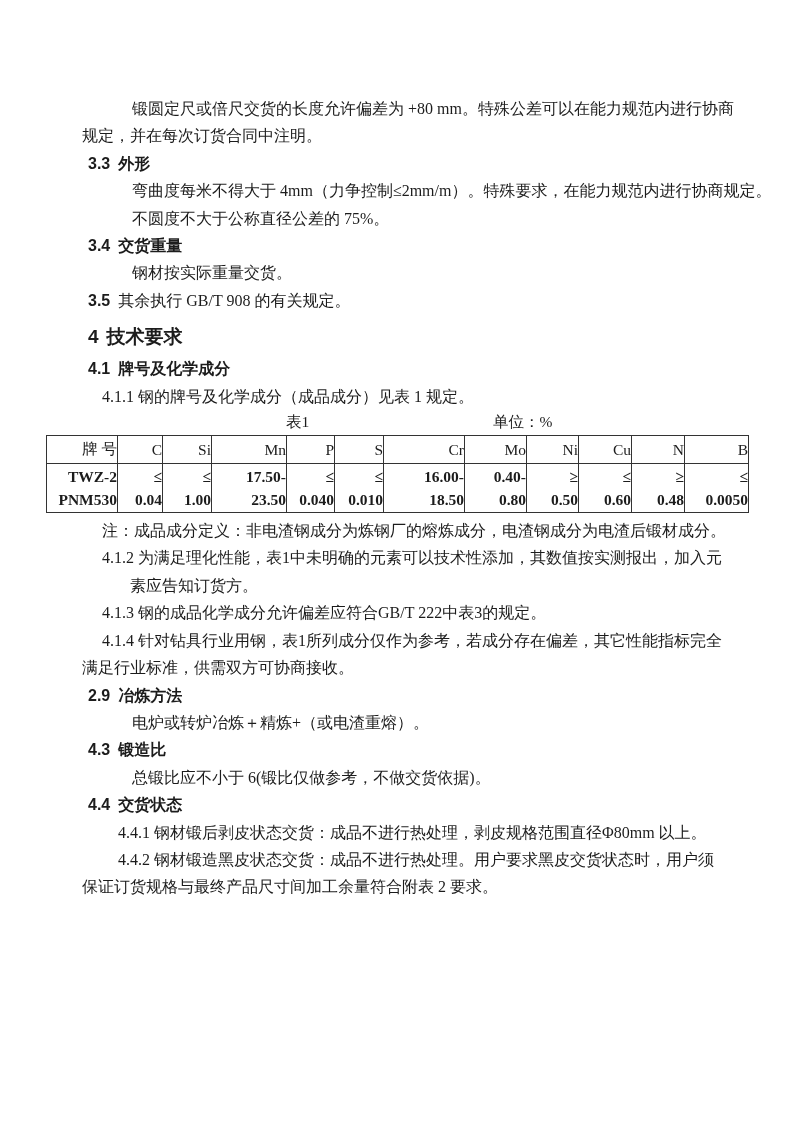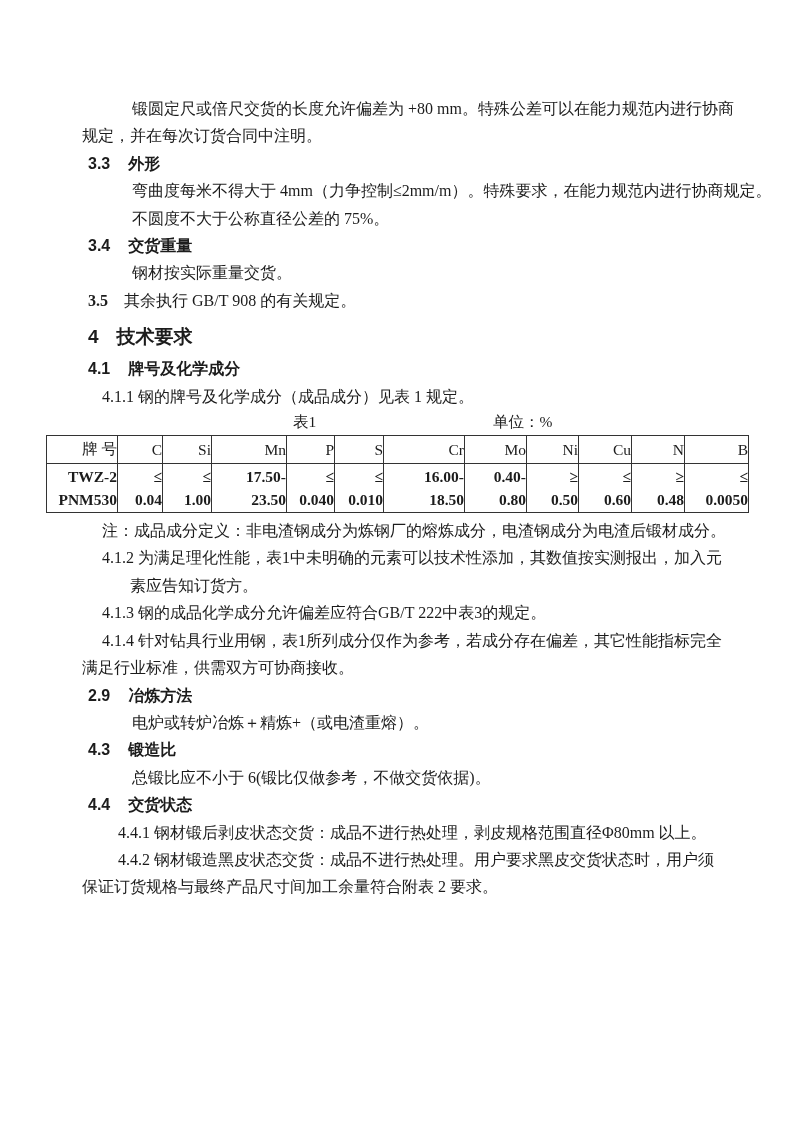--- a/index.html
+++ b/index.html
@@ -7,27 +7,27 @@
     width:794px;height:1122px;overflow:hidden;background:#ffffff;color:#1c1c1c;
     font-family:"Liberation Serif","DejaVu Serif",serif;
   }
   .doc{padding:95px 49px 0 82px;font-size:16px;}
   .ln{line-height:27.4px;white-space:nowrap;}
   .ind50{padding-left:50px;}
   .ind48{padding-left:48px;}
   .ind36{padding-left:36px;}
   .ind20{padding-left:20px;}
   .head{font-weight:bold;padding-left:6px;font-family:"Liberation Sans","DejaVu Sans",sans-serif;}
-  .head .num{margin-right:18px;}
+  .head .num{margin-right:8px;}
   .head-lg{font-size:19px;line-height:34px;padding-top:6px;padding-bottom:1px;}
-  .bold{font-weight:bold;font-family:Liberation Serif, serif;margin-right:16px;padding-left:6px;}
+  .bold{font-weight:bold;font-family:Liberation Sans, sans-serif;margin-right:8px;padding-left:6px;}
   
   .tblwrap{margin-left:-36px;width:702px;}
   .tcaption{position:relative;height:23px;line-height:23px;font-size:15.5px;}
-  .tcaption .cap1{position:absolute;left:247px;}
+  .tcaption .cap1{position:absolute;left:240px;}
   .tcaption .cap2{position:absolute;left:447px;}
   table.t1{border-collapse:collapse;table-layout:fixed;width:702px;margin-top:2px;}
   table.t1 td{border:1px solid #333;text-align:right;padding:0;font-size:15.5px;overflow:hidden;}
   table.t1 thead td{height:27px;}
   table.t1 tbody td{height:48px;font-weight:bold;}
   .cl{display:block;line-height:23px;}
 </style>
 </head>
 <body>
 

